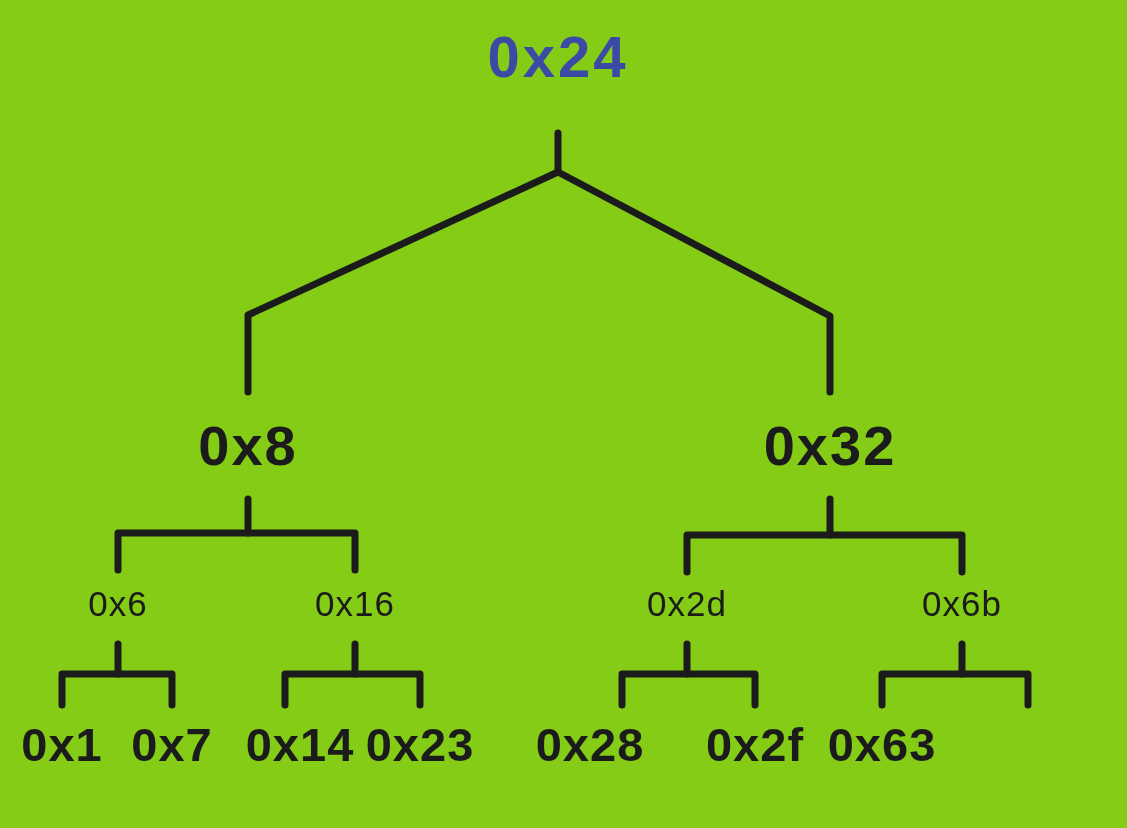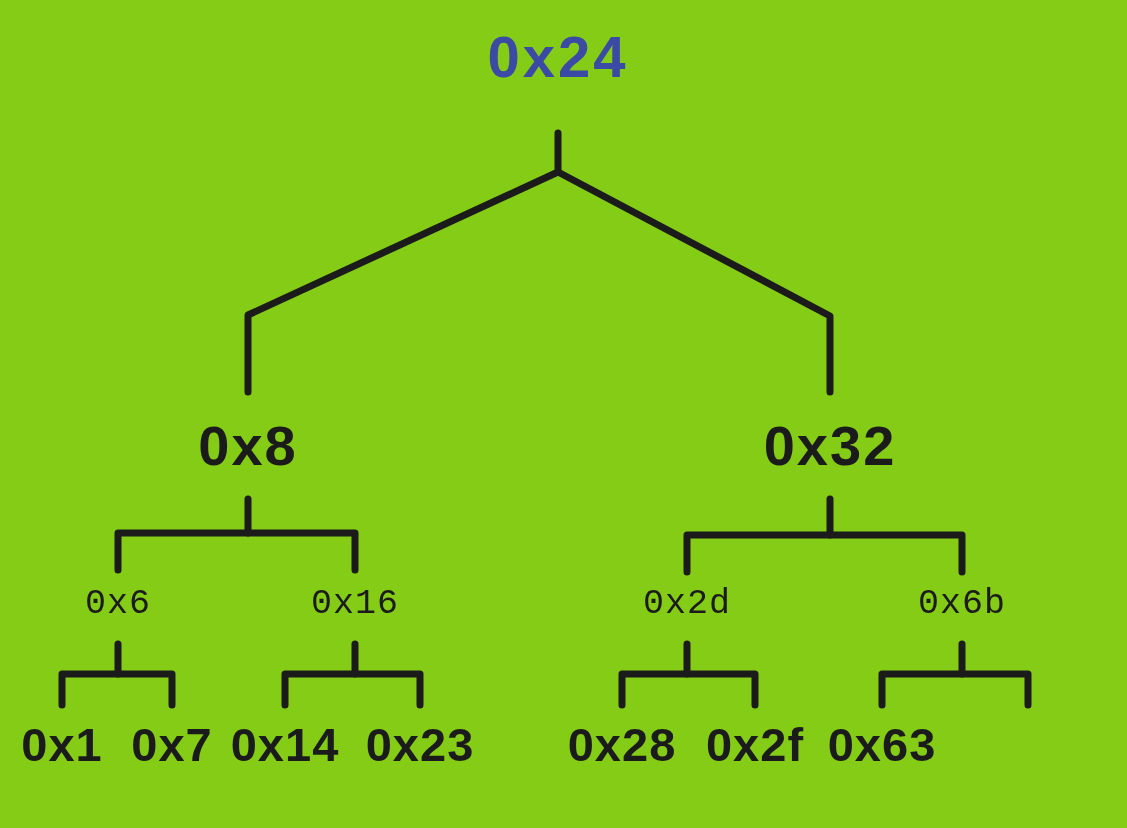--- a/index.html
+++ b/index.html
@@ -29,21 +29,21 @@
     white-space: nowrap;
     letter-spacing: 1px;
   }
   .node.root {
     font-size: 58px;
     font-weight: 800;
     letter-spacing: 3px;
     color: #3A4AA5;
   }
   .node.l2 { font-size: 56px; font-weight: 700; letter-spacing: 2px; }
-  .node.l3 { font-size: 35px; font-weight: 500; font-family: Liberation Mono, monospace; }
+  .node.l3 { font-size: 35px; font-weight: 500; }
   .node.leaf { font-size: 47px; font-weight: 700; }
 </style>
 </head>
 <body>
 
 <div class="canvas">
 
   <svg class="edges" width="1127" height="828" viewBox="0 0 1127 828">
 
     <path d="M558 133 L558 172"></path>
@@ -70,19 +70,19 @@
   <div class="node l2" style="left:248px; top:445px">0x8</div>
   <div class="node l2" style="left:830px; top:445px">0x32</div>
 
   <div class="node l3" style="left:118px; top:604px">0x6</div>
   <div class="node l3" style="left:355px; top:604px">0x16</div>
   <div class="node l3" style="left:687px; top:604px">0x2d</div>
   <div class="node l3" style="left:962px; top:604px">0x6b</div>
 
   <div class="node leaf" style="left:62px; top:744px">0x1</div>
   <div class="node leaf" style="left:172px; top:744px">0x7</div>
-  <div class="node leaf" style="left:285px; top:744px">0x14</div>
+  <div class="node leaf" style="left:300px; top:744px">0x14</div>
   <div class="node leaf" style="left:420px; top:744px">0x23</div>
-  <div class="node leaf" style="left:622px; top:744px">0x28</div>
+  <div class="node leaf" style="left:590px; top:744px">0x28</div>
   <div class="node leaf" style="left:755px; top:744px">0x2f</div>
   <div class="node leaf" style="left:882px; top:744px">0x63</div>
 
 </div>
 
 </body></html>

